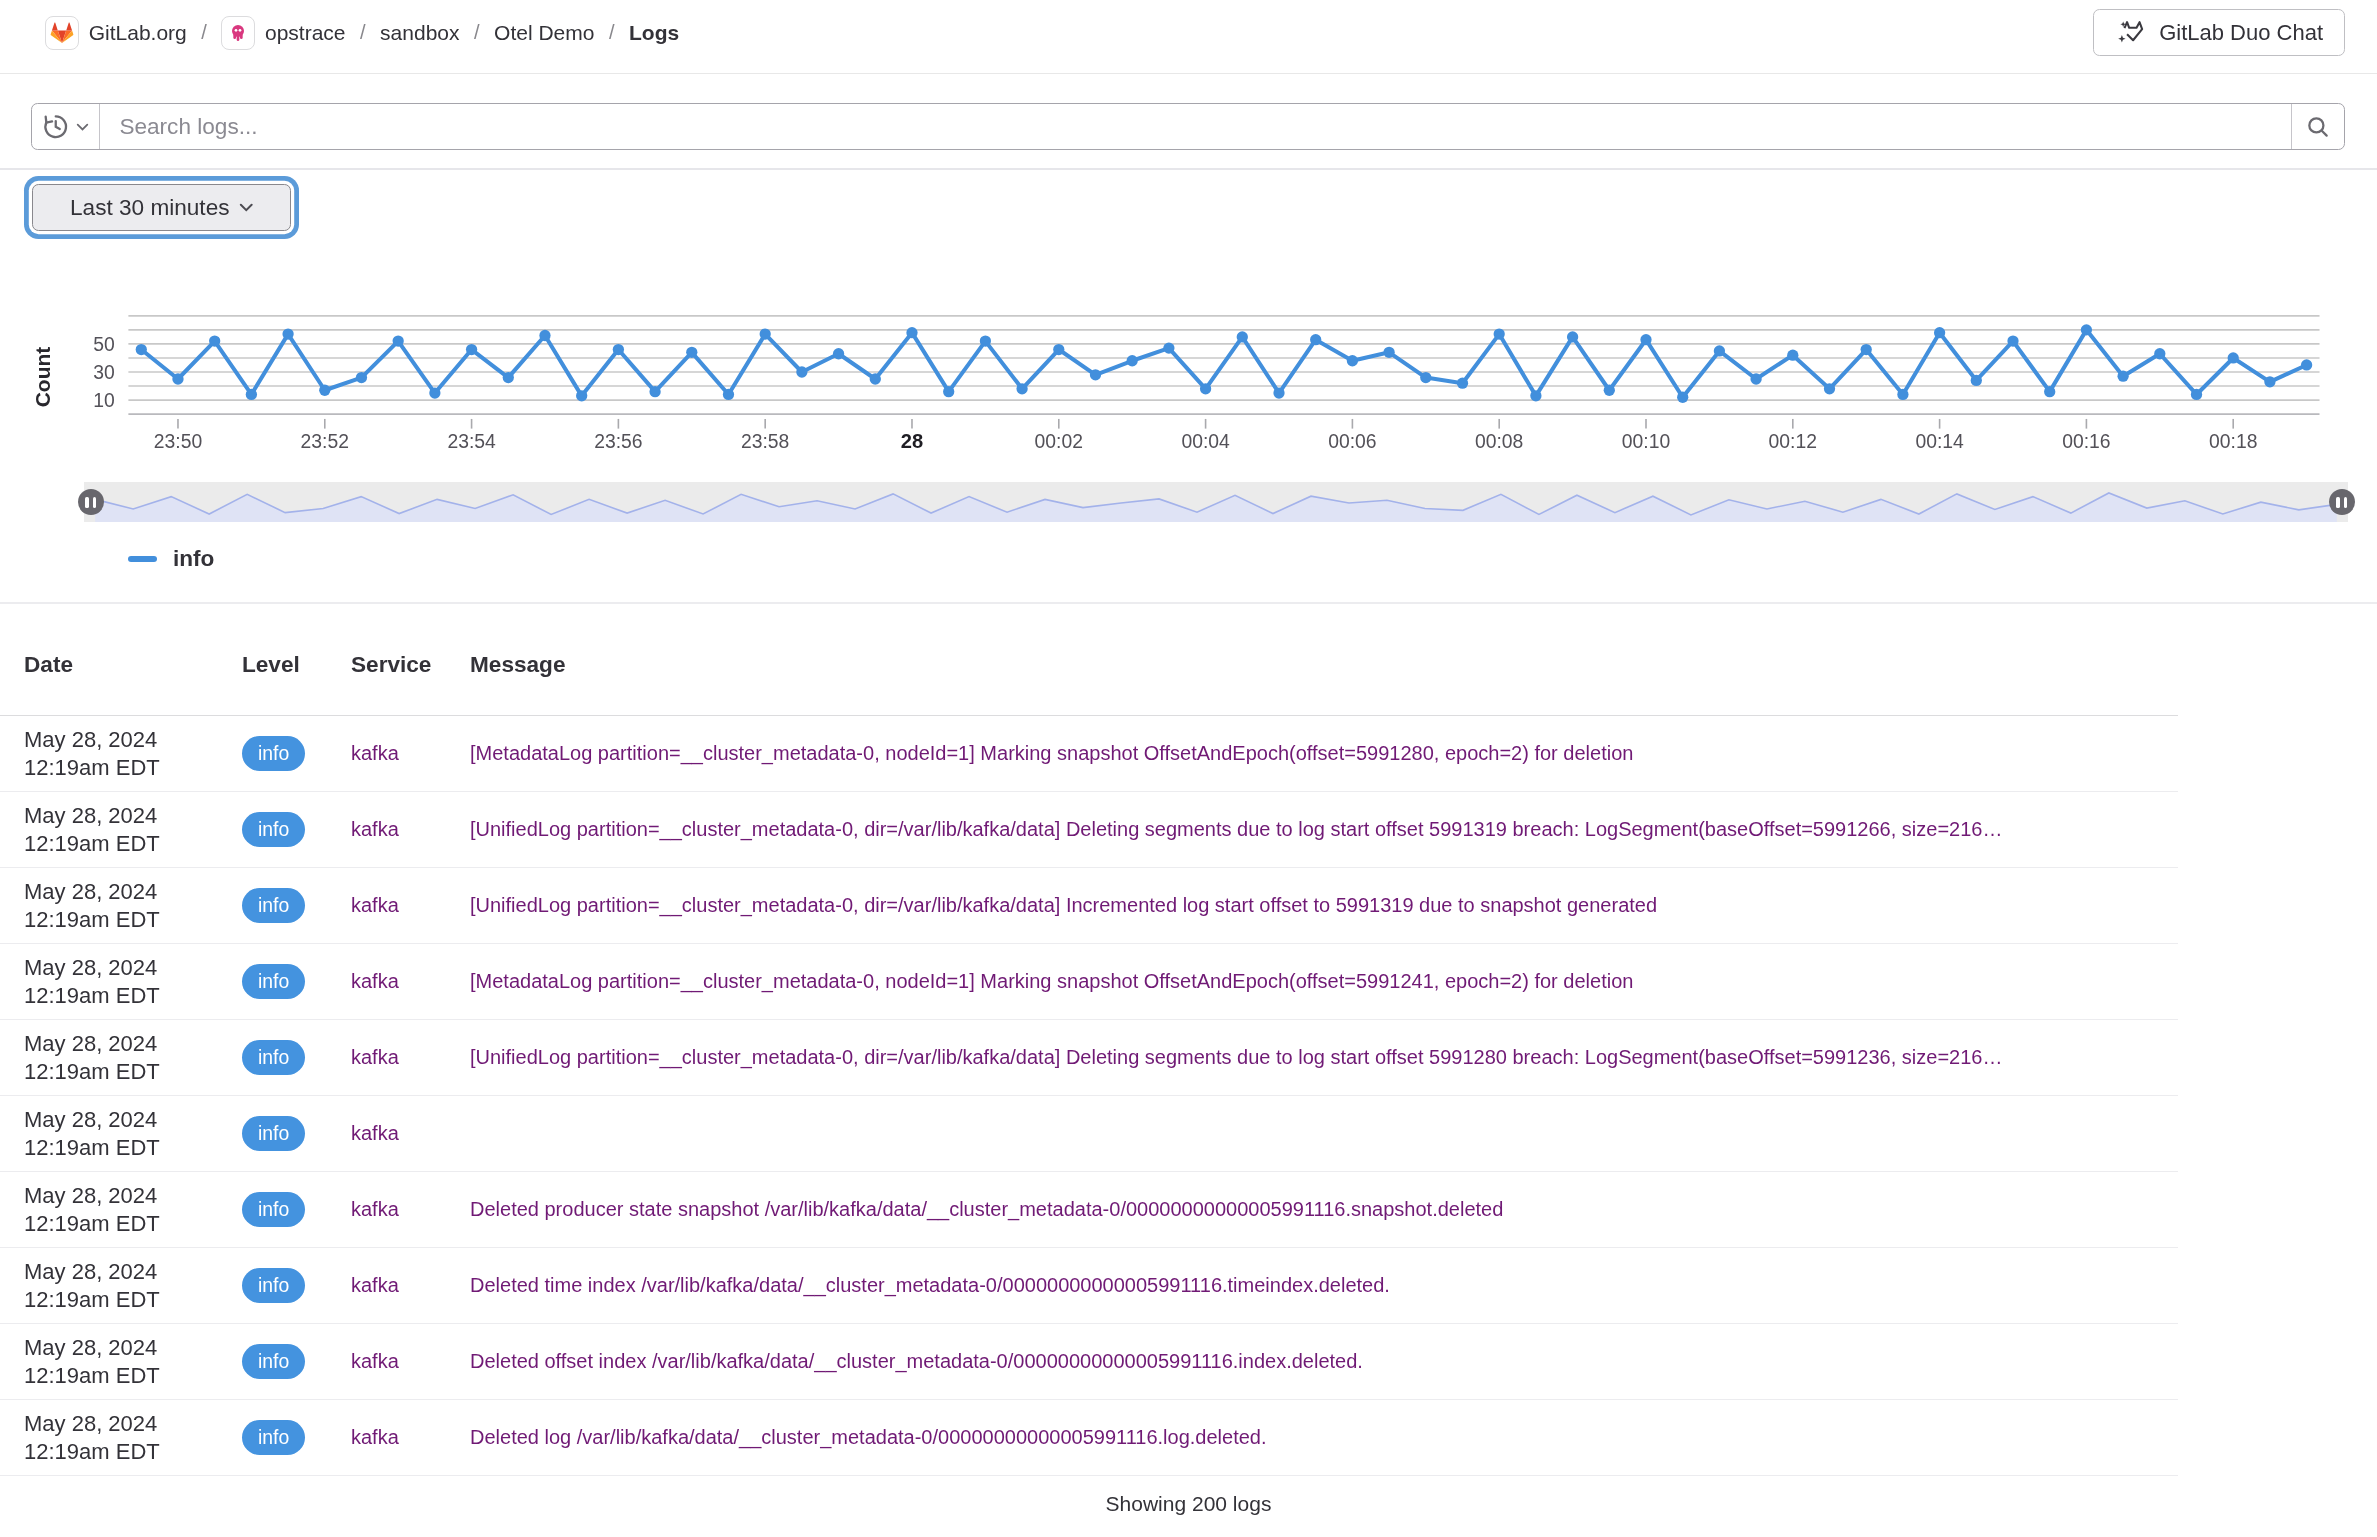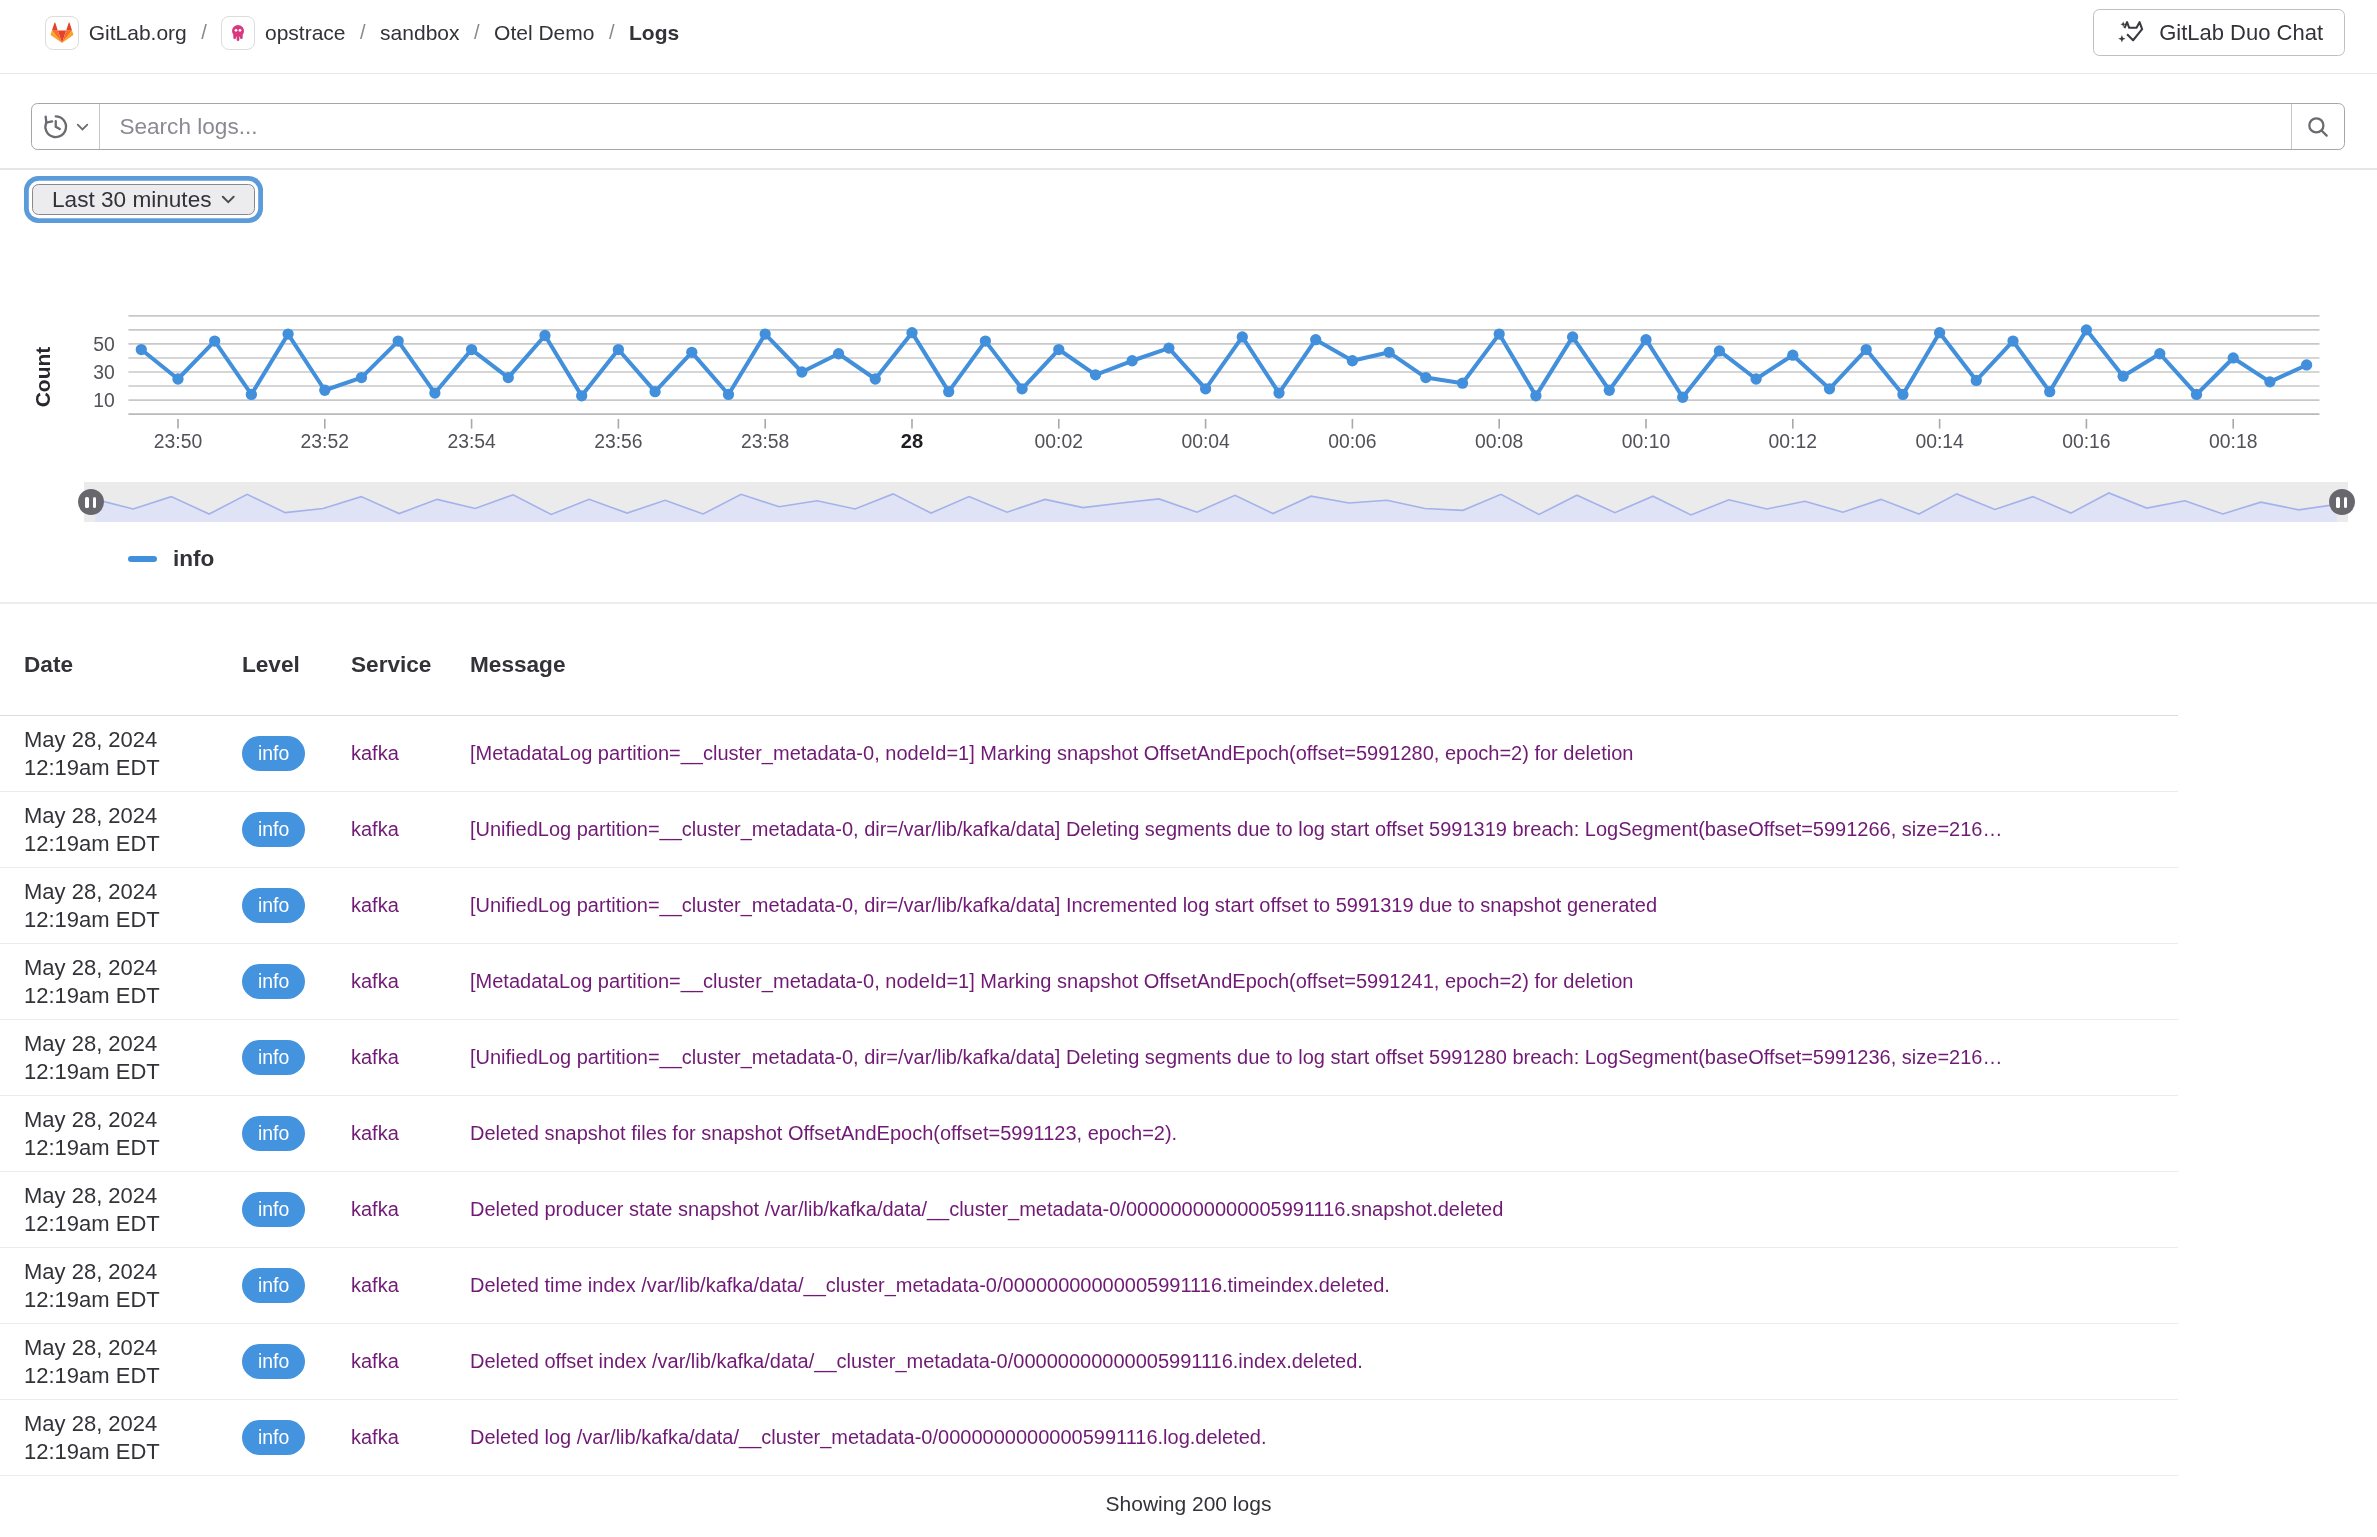--- a/index.html
+++ b/index.html
@@ -26,22 +26,22 @@
   #history-btn { width:68px; display:flex; align-items:center; justify-content:center; gap:6.5px;
                  border-right:1.6px solid #c6c5ca; cursor:pointer; }
   #search-input { flex:1; border:none; outline:none; font-size:22.6px; padding:0 19.4px;
                   font-family:"Liberation Sans", sans-serif; color:#333238; background:transparent; }
   #search-input::placeholder { color:#8b8a92; }
   #search-submit { width:53px; display:flex; align-items:center; justify-content:center;
                    border-left:1.6px solid #c6c5ca; cursor:pointer; }
   #divider1 { position:absolute; top:168px; left:0; width:2377px; height:1.6px; background:#e6e6ea; }
 
   
-  #range-btn { position:absolute; top:184px; left:32px; height:31px; display:flex; align-items:center;
-               gap:9px; padding:0 19px; background:#ececef; border:1.6px solid #89888d; border-radius:6.5px;
+  #range-btn { position:absolute; top:184px; left:32px; height:47px; display:flex; align-items:center;
+               gap:9px; padding:0 37px; background:#ececef; border:1.6px solid #89888d; border-radius:6.5px;
                font-size:22.6px; color:#333238; cursor:pointer;
                box-shadow:0 0 0 3.2px #ffffff, 0 0 0 8px #5b9bd9; }
 
   
   #count-label { position:absolute; top:365px; left:-6.5px; width:97px; text-align:center;
                  transform:rotate(-90deg); transform-origin:center; font-size:21px; font-weight:bold; color:#28272d; }
   #chart-svg { position:absolute; top:311px; left:0; }
   .ytick { font-size:24px; fill:#535158; font-family:"Liberation Sans", sans-serif; }
   .xtick { font-size:24px; fill:#535158; font-family:"Liberation Sans", sans-serif; }
   .xtick.bold { font-weight:bold; fill:#1f1e24; font-size:25px; }
@@ -369,21 +369,20 @@
 
   <div class="t-row">
     <div class="c-date">
       <div class="d1">May 28, 2024</div>
       <div class="d2">12:19am EDT</div>
     </div>
     <div class="c-level">
       <span class="badge" style="background: rgb(68, 147, 223);">info</span>
     </div>
     <div class="c-service">kafka</div>
-    <div class="c-msg">Deleted snapshot files for snapshot OffsetAndEpoch(offset=5991123, epoch=2).</div>
   </div>
 
   <div class="t-row">
     <div class="c-date">
       <div class="d1">May 28, 2024</div>
       <div class="d2">12:19am EDT</div>
     </div>
     <div class="c-level">
       <span class="badge" style="background: rgb(68, 147, 223);">info</span>
     </div>

